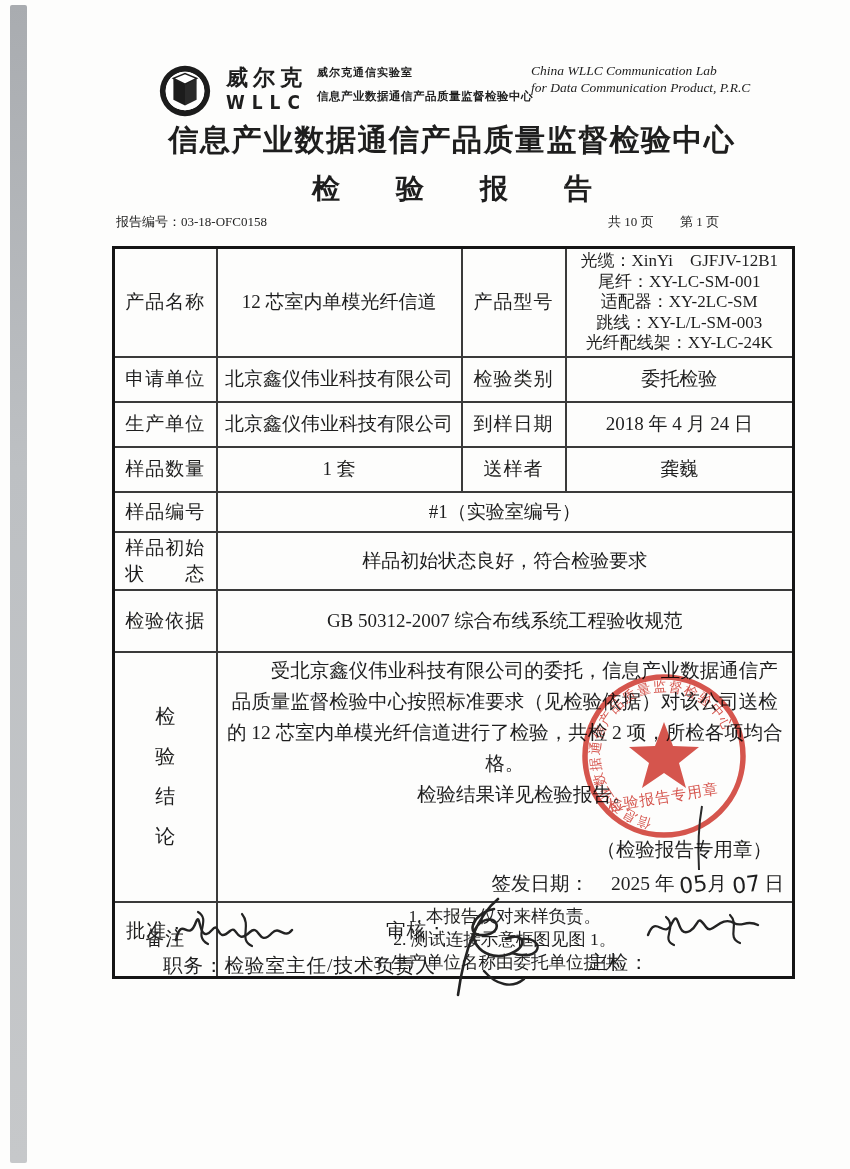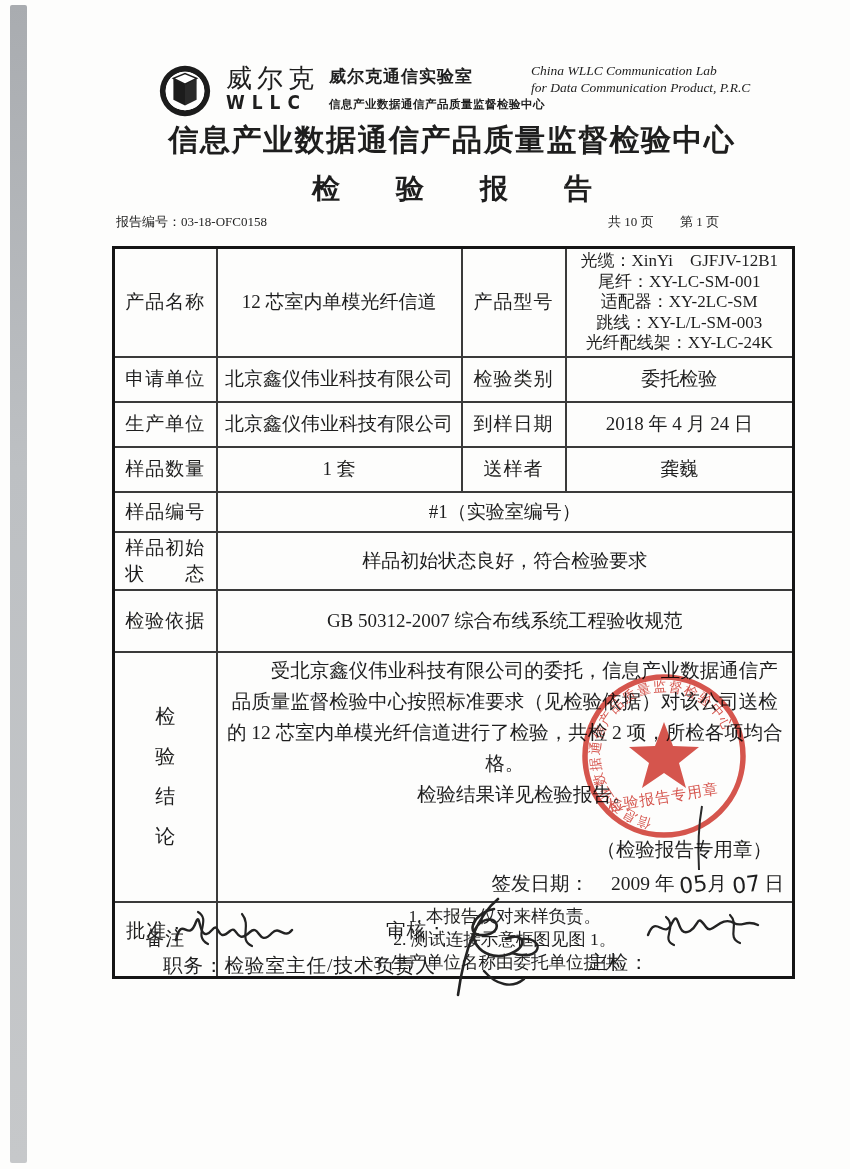--- a/index.html
+++ b/index.html
@@ -14,24 +14,24 @@
   
   .scan-band{
     position:absolute;left:10px;top:5px;width:17px;height:1158px;
     background:linear-gradient(180deg,#a9acb0 0%,#bdc0c3 40%,#c6c8ca 100%);
     border-radius:2px;
   }
   
   .logo-row{position:absolute;left:156px;top:62px;display:flex;align-items:flex-start;}
   .logo-mark{width:58px;height:58px;flex:0 0 auto;}
   .brand-block{margin-left:12px;margin-top:2px;}
-  .brand-cn{font-size:26px;font-weight:normal;letter-spacing:5px;font-family:"Liberation Sans","DejaVu Sans",sans-serif;line-height:28px;}
+  .brand-cn{font-size:22px;font-weight:bold;letter-spacing:5px;font-family:"Liberation Sans","DejaVu Sans",sans-serif;line-height:28px;}
   .brand-en{font-size:17px;font-weight:bold;letter-spacing:7px;font-family:"DejaVu Sans",sans-serif;line-height:18px;transform:scaleY(1.15);transform-origin:left top;}
   .tagline-block{margin-left:10px;margin-top:3px;}
-  .tagline1{font-size:17px;font-weight:bold;letter-spacing:1px;}
+  .tagline1{font-size:11px;font-weight:bold;letter-spacing:1px;}
   .tagline2{font-size:11.5px;font-weight:bold;margin-top:9px;letter-spacing:.5px;white-space:nowrap;}
   .english-block{
     position:absolute;left:531px;top:63px;width:250px;
     font-style:italic;font-size:13.5px;line-height:16.5px;white-space:nowrap;
   }
   .center-name{
     position:absolute;left:112px;top:120px;width:680px;text-align:center;
     font-size:30px;font-weight:bold;letter-spacing:1.5px;white-space:nowrap;
   }
   .report-title{
@@ -185,21 +185,21 @@
       <span>检</span>
       <span>验</span>
       <span>结</span>
       <span>论</span>
     </td>
     <td colspan="3" class="concl-body">
       <p class="indent">受北京鑫仪伟业科技有限公司的委托，信息产业数据通信产品质量监督检验中心按照标准要求（见检验依据）对该公司送检的 12 芯室内单模光纤信道进行了检验，共检 2 项，所检各项均合格。</p>
       <p class="indent">检验结果详见检验报告。</p>
       <div class="stamp-note">（检验报告专用章）</div>
       <div class="sign-date">
-        <span>签发日期：</span><span class="sp"></span><span>2009 年</span>
+        <span>签发日期：</span><span class="sp"></span><span>2025 年</span>
         <span class="hand">05</span><span>月</span>
         <span class="hand">07</span> <span>日</span>
       </div>
     </td>
   </tr>
   <tr style="height:68px">
     <td class="lbl">备注</td>
     <td colspan="3" class="remarks-cell">
       <div>1.  本报告仅对来样负责。</div>
       <div>2.  测试连接示意框图见图 1。</div>

